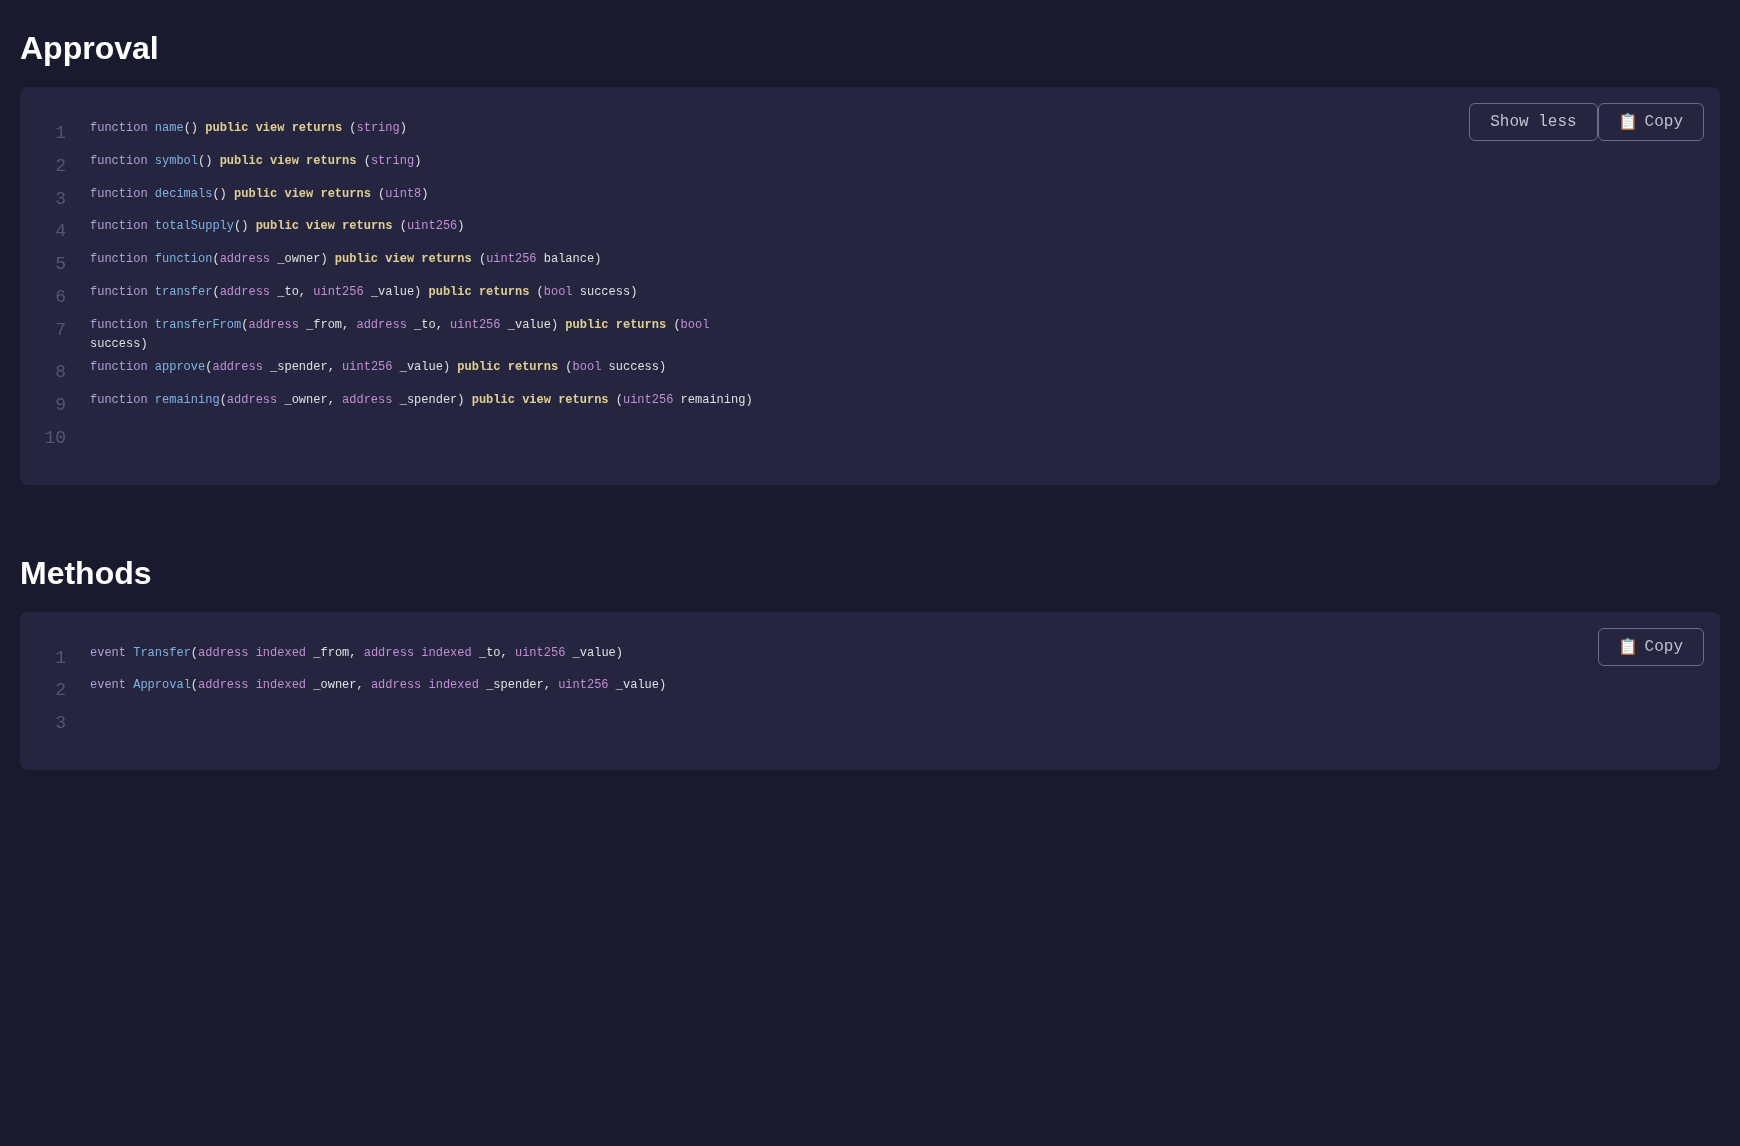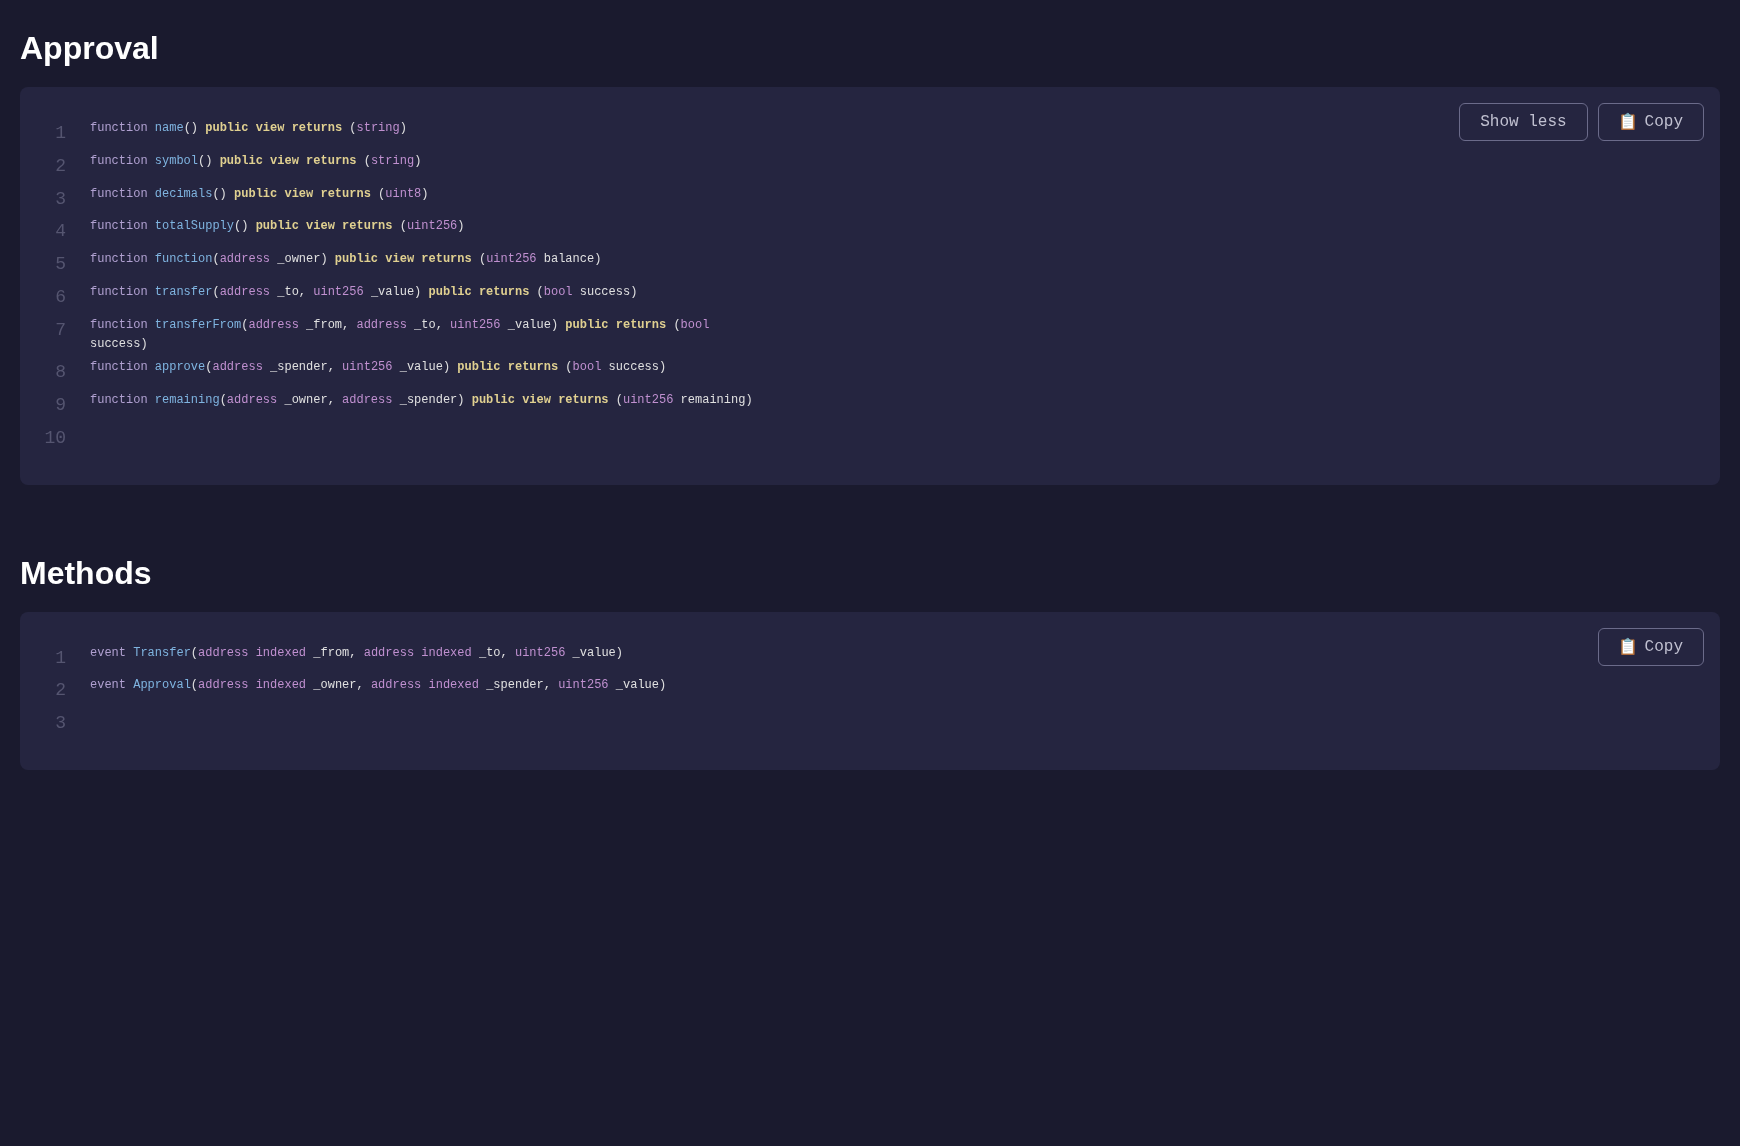--- a/index.html
+++ b/index.html
@@ -31,21 +31,20 @@
       padding: 20px 0 20px 0;
       position: relative;
       margin-bottom: 40px;
     }
 
     .code-block-actions {
       position: absolute;
       top: 16px;
       right: 16px;
       display: flex;
-      gap: 10px;
     }
 
     .btn-show-less,
     .btn-copy {
       background: transparent;
       border: 1px solid #6b6b8a;
       color: #c0c0d0;
       padding: 8px 20px;
       border-radius: 6px;
       cursor: pointer;

